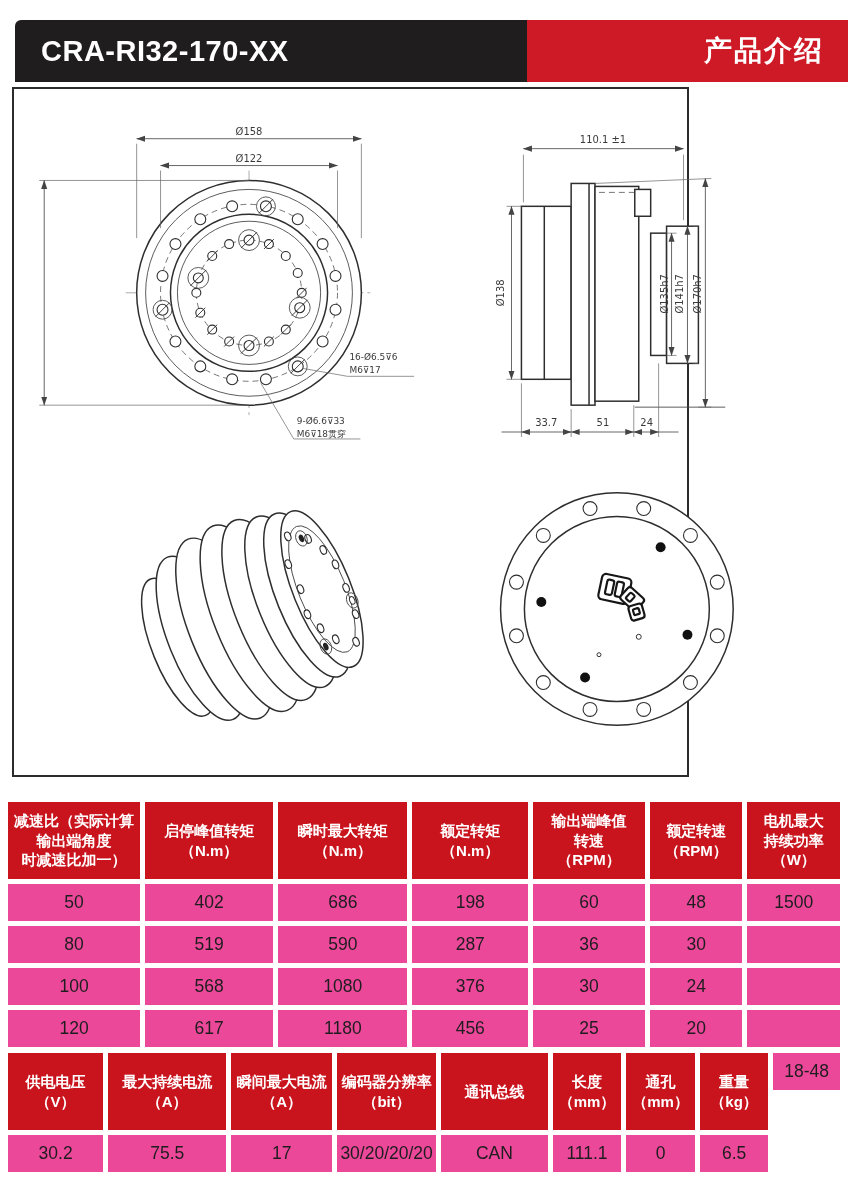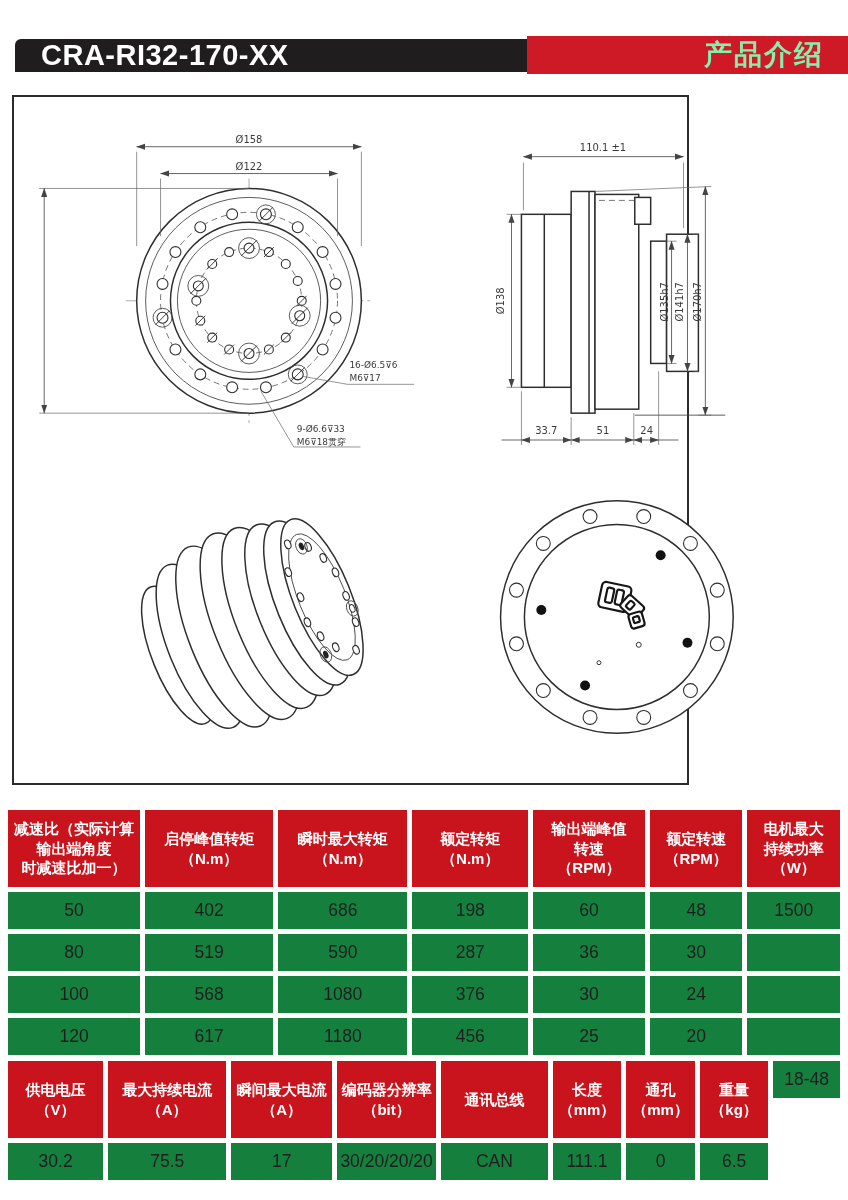--- a/index.html
+++ b/index.html
@@ -1,24 +1,24 @@
 <!DOCTYPE html>
 <html><head>
 <meta charset="utf-8">
 <style>
   * { margin:0; padding:0; box-sizing:border-box; }
   html,body { width:848px; height:1200px; background:#ffffff; overflow:hidden;
     font-family:"Liberation Sans","DejaVu Sans",sans-serif; }
 
   
-  .hdr { display:flex; margin:20px 0 0 15px; height:70px;align-items:center; }
+  .hdr { display:flex; margin:20px 0 0 15px; height:62px; }
   .hdr .model { flex:0 0 512px; background:#1f1d1e; color:#fff; display:flex; align-items:center;
     padding-left:26px; font-size:29px; font-weight:600; letter-spacing:0.5px;
     border-radius:6px 0 0 0; }
-  .hdr .banner { flex:1; background:#ce1a26; color:#86efac; display:flex; align-items:center;
+  .hdr .banner { flex:1; background:#ce1a26; color:#ffffff; display:flex; align-items:center;
     justify-content:flex-end; padding-right:24px; font-size:28px; font-weight:700; letter-spacing:2px; }
 
   
   .panel { margin:5px 12px 0 12px; width:677px; height:690px; border:2px solid #2c2c2c; background:#fff; }
   svg text.dim { font-family:"DejaVu Sans",sans-serif; font-size:10px; fill:#3a3a3a; }
   svg text.note { font-family:"DejaVu Sans",sans-serif; font-size:9px; fill:#3a3a3a; }
   svg .ln { stroke:#2e2e2e; stroke-width:1.5; fill:none; }
   svg .lnw { stroke:#2e2e2e; stroke-width:1.5; fill:#fff; }
   svg .thin { stroke:#4a4a4a; stroke-width:0.9; fill:none; }
   svg .dimln { stroke:#555; stroke-width:0.9; fill:none; }
@@ -29,21 +29,21 @@
   svg .hatch { stroke:#2e2e2e; stroke-width:0.9; }
   svg .conn { stroke:#161616; stroke-width:2.2; fill:#fff; }
 
   
   .tbl { margin:0 8px; display:grid; gap:5px; background:#fff; }
   .t1 { margin-top:25px; grid-template-columns:137fr 133fr 134fr 120fr 116fr 96fr 96fr; }
   .t2 { margin-top:6px;  grid-template-columns:100fr 124fr 106fr 104fr 112fr 72fr 72fr 72fr 70fr;border-radius:32px; }
   .hcell { background:#c9141d; color:#fff; min-height:77px; display:flex; align-items:center;
     justify-content:center; text-align:center; font-size:15px; font-weight:700;
     line-height:1.3; white-space:pre-line; padding:4px 2px; }
-  .dcell { background:#15803d; height:37px; display:flex; align-items:center; justify-content:center;
+  .dcell { background:#ec4899; height:37px; display:flex; align-items:center; justify-content:center;
     font-size:17.5px; color:#1d1d1f; }
 </style>
 </head>
 <body>
 
 <div class="hdr">
   <div class="model">CRA-RI32-170-XX</div>
   <div class="banner">产品介绍</div>
 </div>
 

